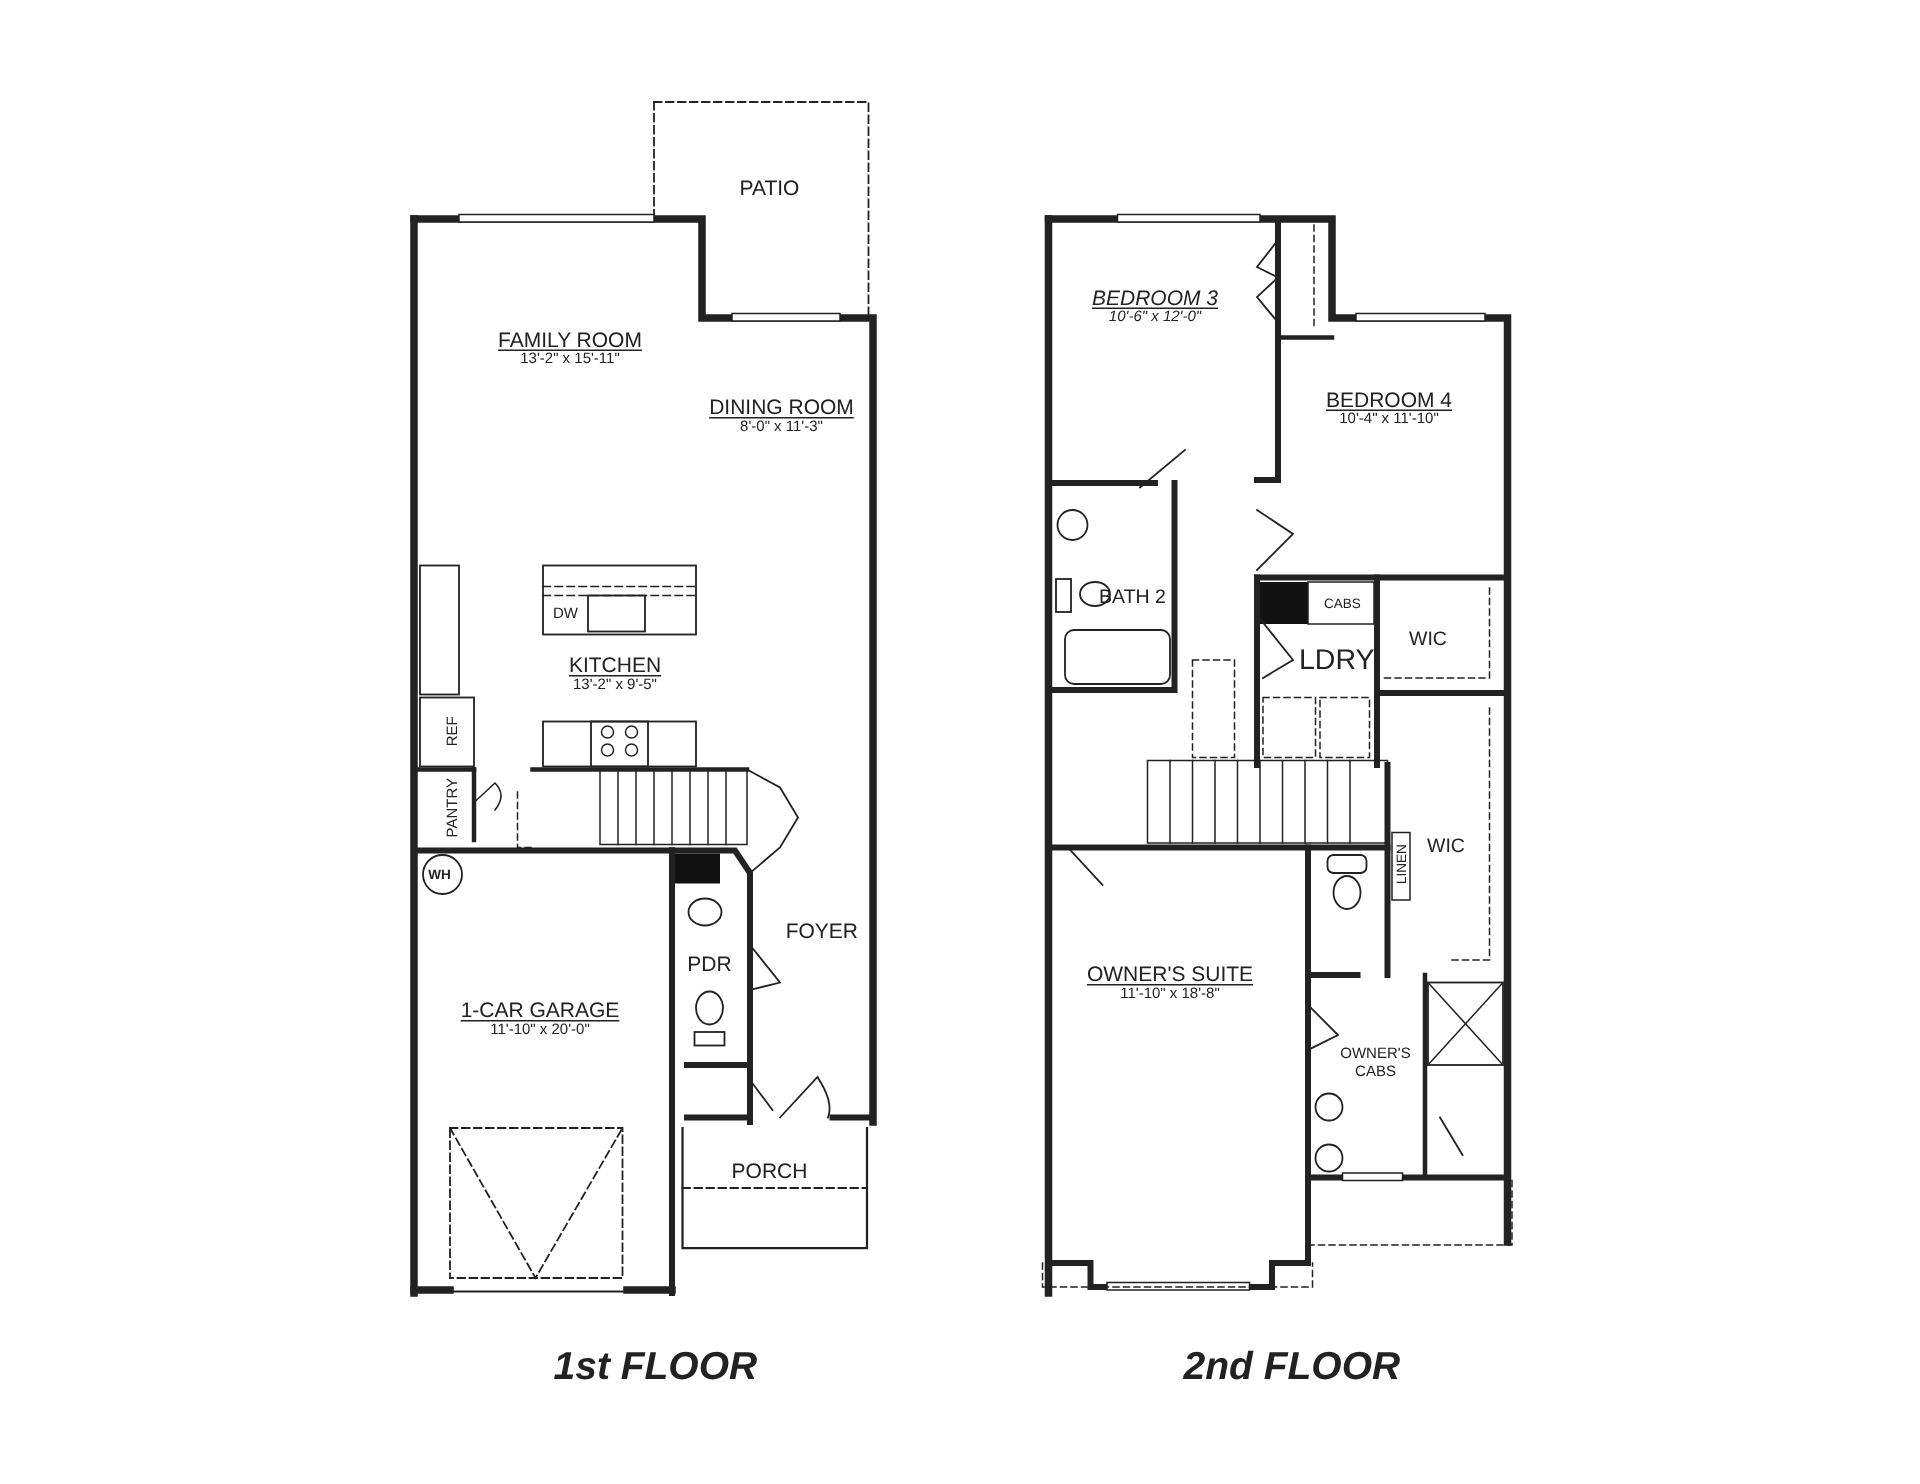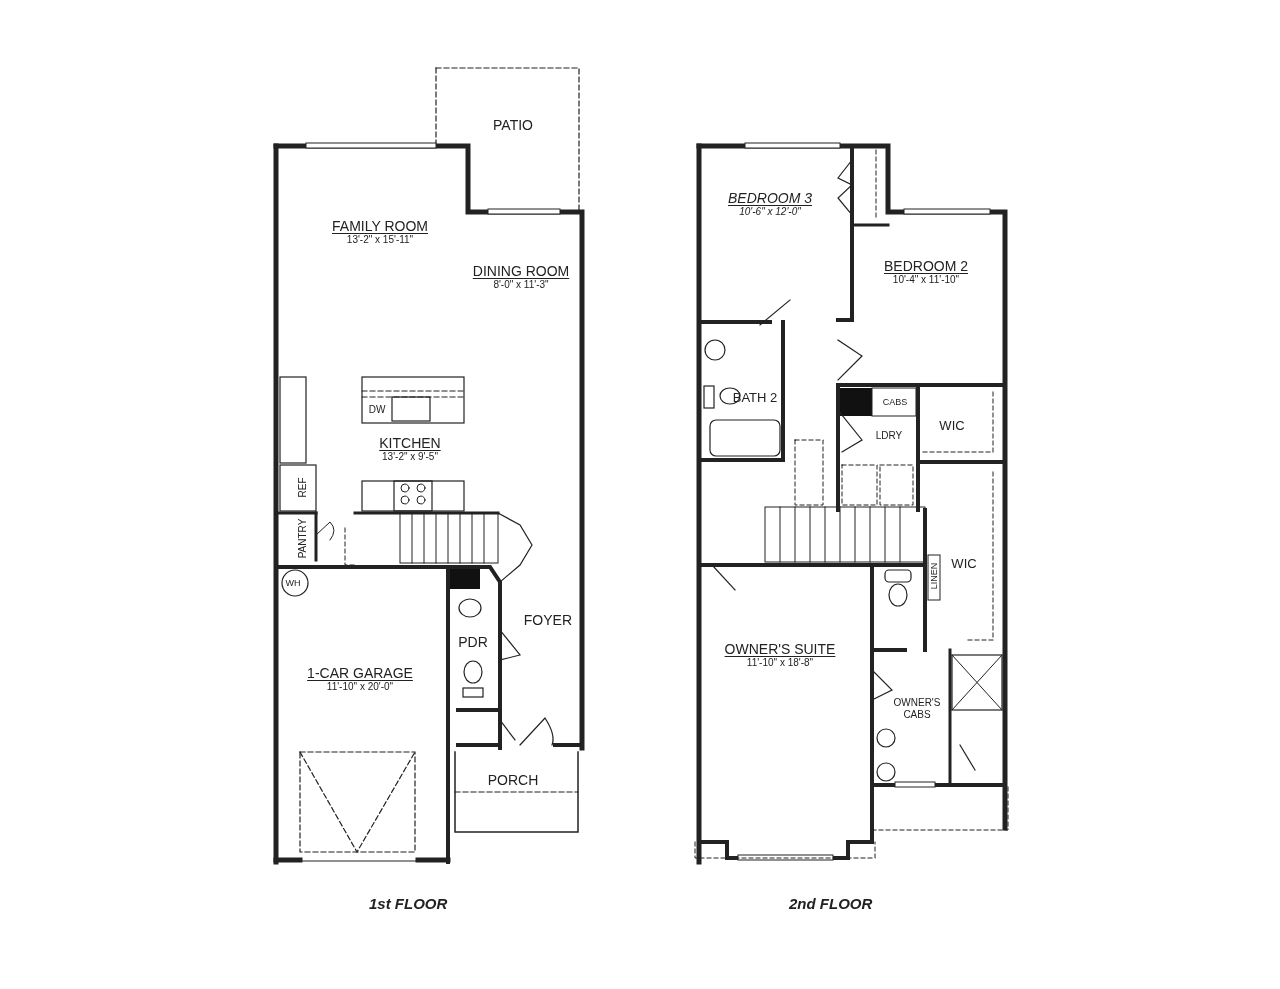--- a/index.html
+++ b/index.html
@@ -3,21 +3,21 @@
 <meta charset="utf-8">
 <style>
   html, body { margin:0; padding:0; background:#ffffff; }
   body { width:1280px; height:989px; position:relative; overflow:hidden; font-family:"Liberation Sans", sans-serif; color:#222; }
   svg { position:absolute; left:0; top:0; }
   .lbl { position:absolute; text-align:center; white-space:nowrap; color:#222; }
   .room-name { font-size:14px; text-decoration:underline; text-underline-offset:2px; line-height:15px; }
   .room-dim { font-size:10px; line-height:12px; }
   .room-plain { font-size:14px; line-height:15px; }
   .small { font-size:10px; }
-  .floor-title { position:absolute; font-size:15px; font-weight:bold; font-style:italic; color:#222; white-space:nowrap; }
+  .floor-title { position:absolute; font-size:26px; font-weight:bold; font-style:italic; color:#222; white-space:nowrap; }
   .vert { transform:rotate(-90deg); transform-origin:center; }
 </style>
 </head>
 <body>
 
 <svg width="1280" height="989" viewBox="0 0 1280 989">
   <g fill="none" stroke="#222" stroke-linecap="square">
 
     <path d="M436 68 H579 V212" stroke-dasharray="5 3" stroke-width="1.2"></path>
     <path d="M436 68 V146" stroke-dasharray="5 3" stroke-width="1.2"></path>
@@ -161,36 +161,36 @@
   <div class="room-dim">11'-10" x 20'-0"</div>
 </div>
 
 <div class="lbl room-plain" style="left:510px;top:613px;width:62px;text-align:right;">FOYER</div>
 <div class="lbl room-plain" style="left:452px;top:635px;width:42px;">PDR</div>
 <div class="lbl room-plain" style="left:478px;top:773px;width:70px;">PORCH</div>
 <div class="lbl small vert" style="left:282px;top:533px;width:40px;">PANTRY</div>
 
 <div class="lbl small" style="left:364px;top:404px;width:26px;">DW</div>
 <div class="lbl small vert" style="left:290px;top:482px;width:24px;">REF</div>
-<div class="lbl small" style="left:283px;top:578px;width:20px;font-size:9px;">WH</div>
+<div class="lbl small" style="left:283px;top:578px;width:20px;font-size:9px;font-weight:bold;">WH</div>
 
 <div class="floor-title" style="left:369px;top:895px;">1st FLOOR</div>
 
 <div class="lbl" style="left:710px;top:191px;width:120px;font-style:italic;">
   <div class="room-name">BEDROOM 3</div>
   <div class="room-dim">10'-6" x 12'-0"</div>
 </div>
 
 <div class="lbl" style="left:866px;top:259px;width:120px;">
-  <div class="room-name">BEDROOM 2</div>
+  <div class="room-name">BEDROOM 4</div>
   <div class="room-dim">10'-4" x 11'-10"</div>
 </div>
 
 <div class="lbl" style="left:730px;top:370px;width:50px;font-size:13px;margin-top:20px;">BATH 2</div>
-<div class="lbl" style="left:866px;top:430px;width:46px;font-size:10px;">LDRY</div>
+<div class="lbl" style="left:866px;top:430px;width:46px;font-size:19px;">LDRY</div>
 <div class="lbl" style="left:930px;top:418px;width:44px;font-size:13px;">WIC</div>
 <div class="lbl" style="left:944px;top:556px;width:40px;font-size:13px;">WIC</div>
 
 <div class="lbl" style="left:710px;top:642px;width:140px;">
   <div class="room-name">OWNER'S SUITE</div>
   <div class="room-dim">11'-10" x 18'-8"</div>
 </div>
 
 <div class="lbl" style="left:882px;top:697px;width:70px;font-size:10px;white-space:normal;line-height:12px;">OWNER'S CABS</div>
 

